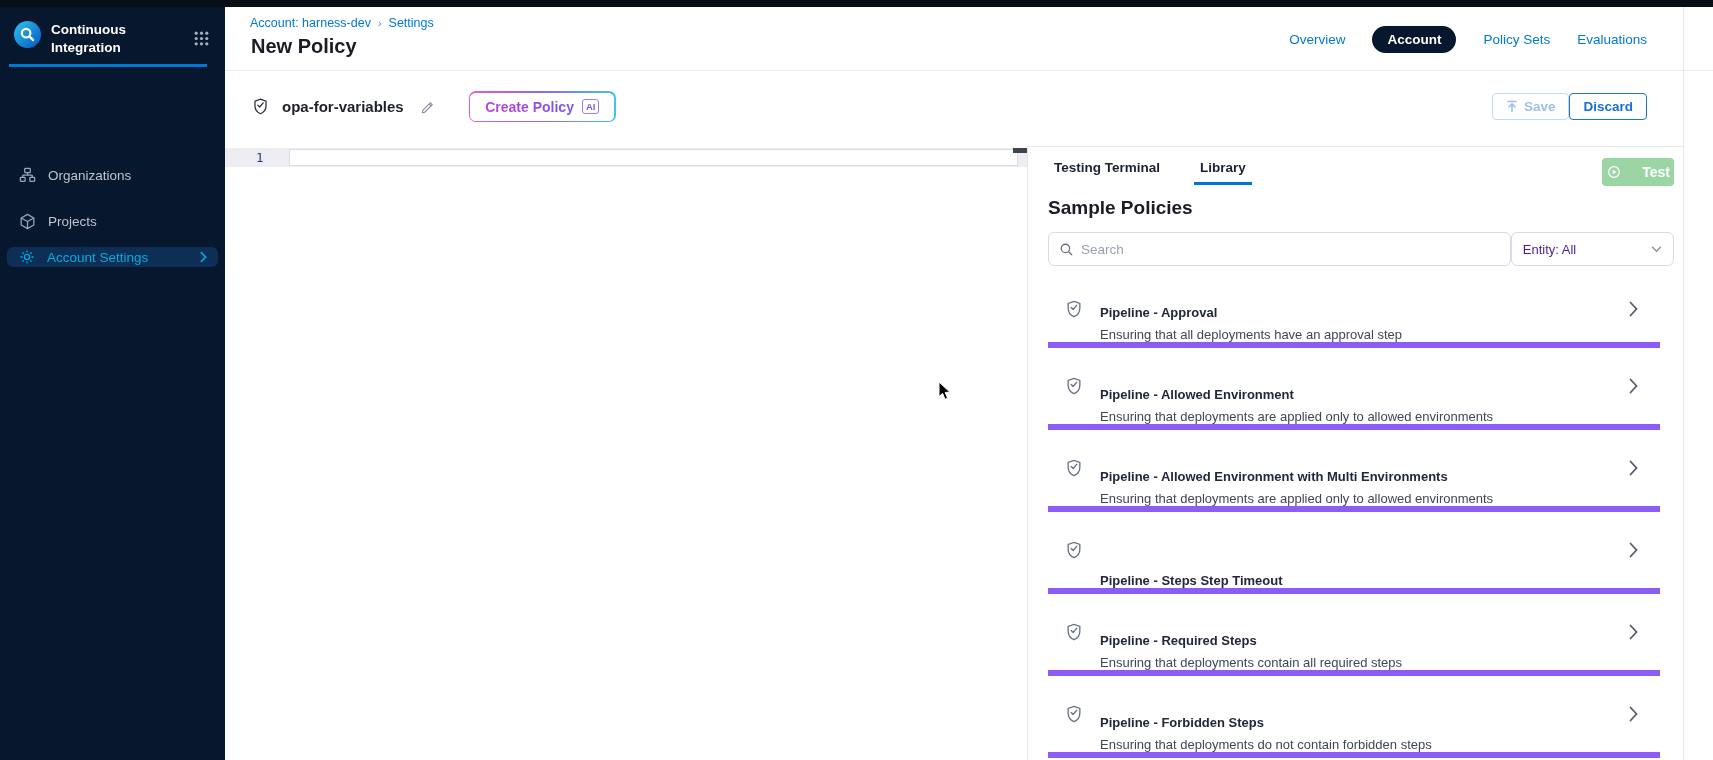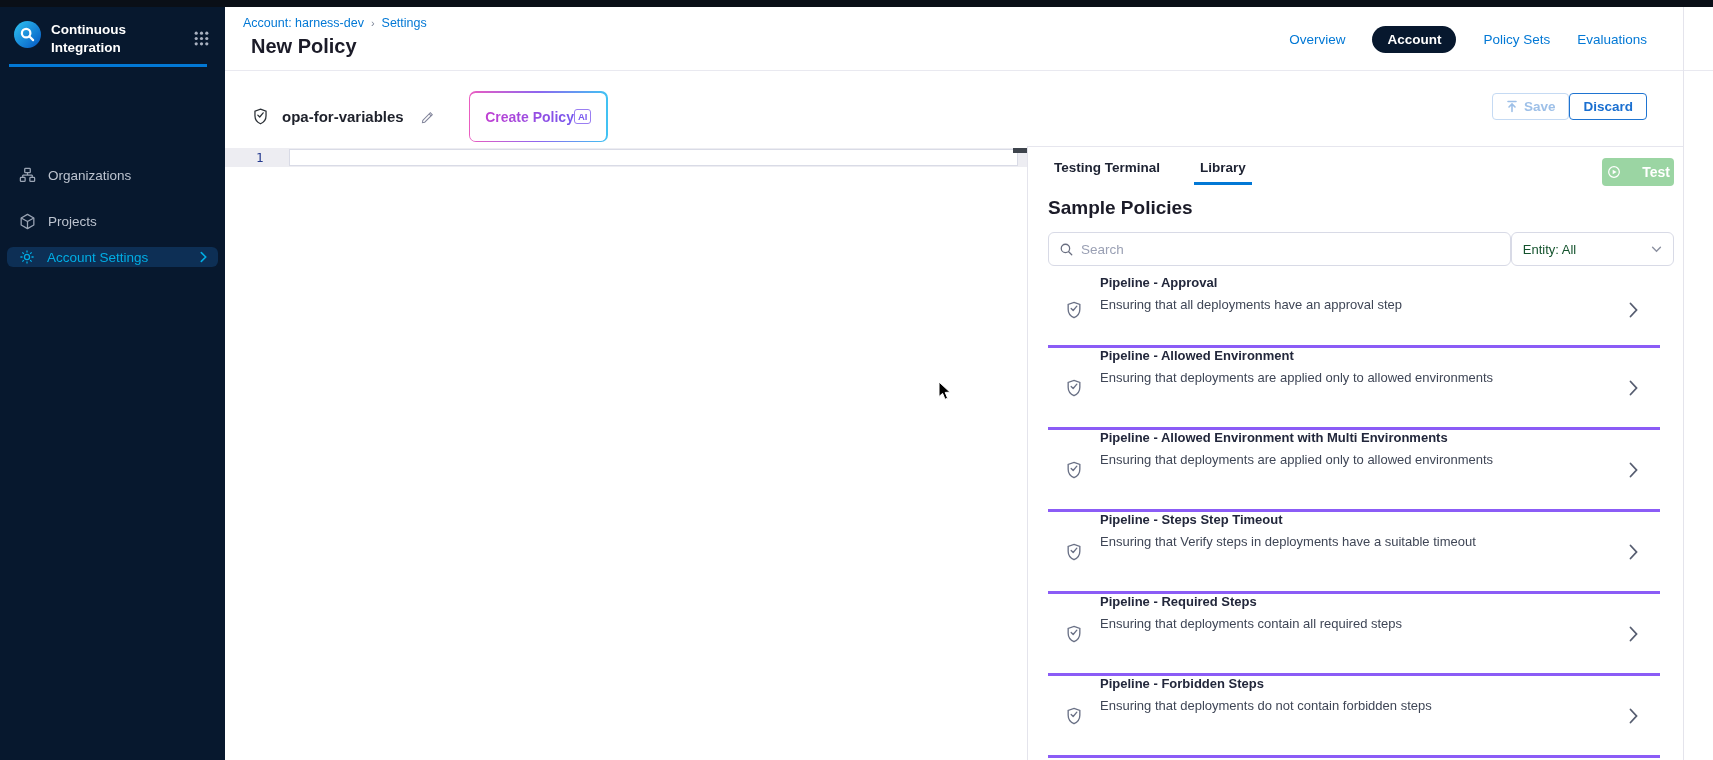--- a/index.html
+++ b/index.html
@@ -21,35 +21,35 @@
   .account-name { color:#fff; font-size:14px; margin-top:4px; }
   .account-chev { position:absolute; right:10px; top:18px; }
   .nav { position:absolute; left:0; top:148px; width:225px; }
   .nav-item { height:40px; display:flex; align-items:center; gap:11px; padding:0 11px 0 18px; font-size:13.5px; color:#bcc3cf; cursor:pointer; position:relative; }
   .nav-item.active { margin:0 7px; padding-left:11px; height:20px; border-radius:6px; background:#0d2f55; color:#00ade4; }
   .nav-item.active .nav-chev { margin-left:auto; }
   .nav-gap { height:6px; }
 
   
   .main-header { position:absolute; left:225px; top:7px; width:1488px; height:64px; background:#fff; border-bottom:1px solid #e9e9f0; }
-  .breadcrumb { position:absolute; left:18px; top:9px; font-size:12.5px; color:#0278d5; display:flex; gap:7px; align-items:center;justify-content:space-between; }
+  .breadcrumb { position:absolute; left:25px; top:9px; font-size:12.5px; color:#0278d5; display:flex; gap:7px; align-items:center;justify-content:space-between; }
   .crumb { color:#0278d5; cursor:pointer; }
   .crumb-sep { color:#7c8496; font-size:11px; }
   .page-title { position:absolute; left:26px; top:28px; font-size:20px; font-weight:700; color:#1b1b28; }
   .header-tabs { position:absolute; right:66px; top:19px; display:flex; align-items:center; gap:27px; }
   .htab { font-size:13.5px; color:#0278d5; cursor:pointer; }
   .htab.pill { background:#07182e; color:#fff; border-radius:14px; padding:6px 15px; font-weight:600; }
 
   
   .toolbar { position:absolute; left:225px; top:71px; width:1488px; height:71px; background:#fff; }
   .tb-left { position:absolute; left:26px; top:20px; display:flex; align-items:center; gap:10px; }
   .policy-name { font-size:15px; font-weight:700; color:#1e212b; margin-left:2px; }
   .pencil-btn { margin-left:6px; cursor:pointer; display:flex; }
   .create-wrap { margin-left:22px; background:linear-gradient(90deg,#ea5cc0,#8e66ef,#40c3f3); padding:1.5px; border-radius:7px; cursor:pointer; }
-  .create-inner { background:#fff; border-radius:5.5px; padding:16px 15px; display:flex; align-items:center; gap:0; }
+  .create-inner { background:#fff; border-radius:5.5px; padding:6px 15px; display:flex; align-items:center; gap:8px; }
   .create-label { font-size:14px; font-weight:700; background:linear-gradient(90deg,#c140d2,#7557ee); -webkit-background-clip:text; background-clip:text; color:transparent; }
   .ai-chip { border:1px solid #9a7ef2; color:#7b5cf0; font-size:9.5px; font-weight:700; border-radius:3px; padding:1px 3px; }
   .tb-right { position:absolute; right:66px; top:22px; display:flex; }
   .btn { border-radius:4px; font-size:13.5px; font-weight:600; padding:5px 13px; background:#fff; display:flex; align-items:center; gap:6px; cursor:pointer; }
   .btn-save { border:1px solid #c5daf3; color:#9ec0e8; }
   .btn-discard { border:1px solid #1f74d1; color:#1a6fd0; }
 
   
   .editor { position:absolute; left:225px; top:142px; width:802px; height:618px; background:#fff; }
   .active-strip { position:absolute; left:0; top:6px; width:802px; height:19px; background:#ededf2; }
@@ -61,23 +61,23 @@
   .panel { position:absolute; left:1027px; top:146px; width:656px; height:614px; background:#fff; border-left:1px solid #e4e4ec; border-top:1px solid #e6e6ee; padding-left:20px; }
   .panel-tabs { margin-top:13px; display:flex; gap:28px; }
   .ptab { font-size:13.5px; color:#1d2232; font-weight:600; padding:0 6px 10px; cursor:pointer; }
   .ptab.active { font-weight:700; box-shadow:inset 0 -3px 0 #0278d5; }
   .test-btn { position:absolute; right:9px; top:11px; width:72px; height:28px; background:#9bd5a3; border-radius:4px; border:none; color:#fff; font-weight:700; font-size:14px; display:flex; align-items:center; justify-content:center; gap:20px; cursor:pointer; font-family:"Liberation Sans",sans-serif; }
   .panel-heading { margin-top:12px; font-size:19px; font-weight:700; color:#1b1b28; }
   .filters { margin-top:13px; display:flex; justify-content:space-between; padding-right:9px; }
   .search-box { width:503px; height:34px; border:1px solid #d8dae6; border-radius:6px; display:flex; align-items:center; padding:0 10px; gap:7px; background:#fff; }
   .search-box input { border:none; outline:none; flex:1; font-size:13.5px; color:#333; font-family:"Liberation Sans",sans-serif; }
   .search-box input::placeholder { color:#9aa0b4; }
-  .entity-select { width:176px; height:34px; border:1px solid #d8dae6; border-radius:6px; display:flex; align-items:center; justify-content:space-between; padding:0 11px; font-size:13px; color:#14532d; cursor:pointer; background:#fff; }
+  .entity-select { width:176px; height:34px; border:1px solid #d8dae6; border-radius:6px; display:flex; align-items:center; justify-content:space-between; padding:0 11px; font-size:13px; color:#4c1d95; cursor:pointer; background:#fff; }
   .policy-list { margin-top:0; }
-  .policy-row { height:82px; display:flex; align-items:flex-start; margin-right:23px; border-bottom:3px solid #8b5cf6; cursor:pointer; position:relative; padding-left:16px; }
+  .policy-row { height:82px; display:flex; align-items:flex-end; margin-right:23px; border-bottom:6px solid #8b5cf6; cursor:pointer; position:relative; padding-left:16px; }
   .policy-row:first-child { margin-top:9px; height:73px; }
   .row-icon { width:22px; margin-right:14px; color:#6a7186; flex:none; align-self:center; }
   .row-text { }
   .row-title { font-size:13px; font-weight:700; color:#22273b; }
   .row-desc { font-size:13px; color:#3f4656; margin-top:7px; }
   .row-chev { position:absolute; right:22px; top:50%; transform:translateY(-50%); }
 
   .vdivider { position:absolute; left:1683px; top:7px; width:1px; height:753px; background:#e4e4ec; }
   .cursor { position:absolute; left:938px; top:381px; pointer-events:none; }
   svg { display:block; }
@@ -312,21 +312,20 @@
 
     <div class="policy-row">
       <span class="row-icon">
         <svg width="20" height="20" viewBox="0 0 24 24" fill="none" stroke="currentColor" stroke-width="1.6">
             <path d="M12 2.8 L19 5.3 V11 C19 15.9 16 19.4 12 21.2 C8 19.4 5 15.9 5 11 V5.3 Z"></path>
             <polyline points="8.6,10.2 11,12.6 15.4,7.4" stroke-linecap="round" stroke-linejoin="round"></polyline>
           </svg>
       </span>
       <span class="row-text">
         <div class="row-title">Pipeline - Steps Step Timeout</div>
-        <div class="row-desc">Ensuring that Verify steps in deployments have a suitable timeout</div>
       </span>
       <span class="row-chev">
         <svg width="9" height="16" viewBox="0 0 9 16">
             <polyline points="1.5,1.5 7.5,8 1.5,14.5" fill="none" stroke="#565d70" stroke-width="1.8" stroke-linecap="round"></polyline>
           </svg>
       </span>
     </div>
 
     <div class="policy-row">
       <span class="row-icon">

